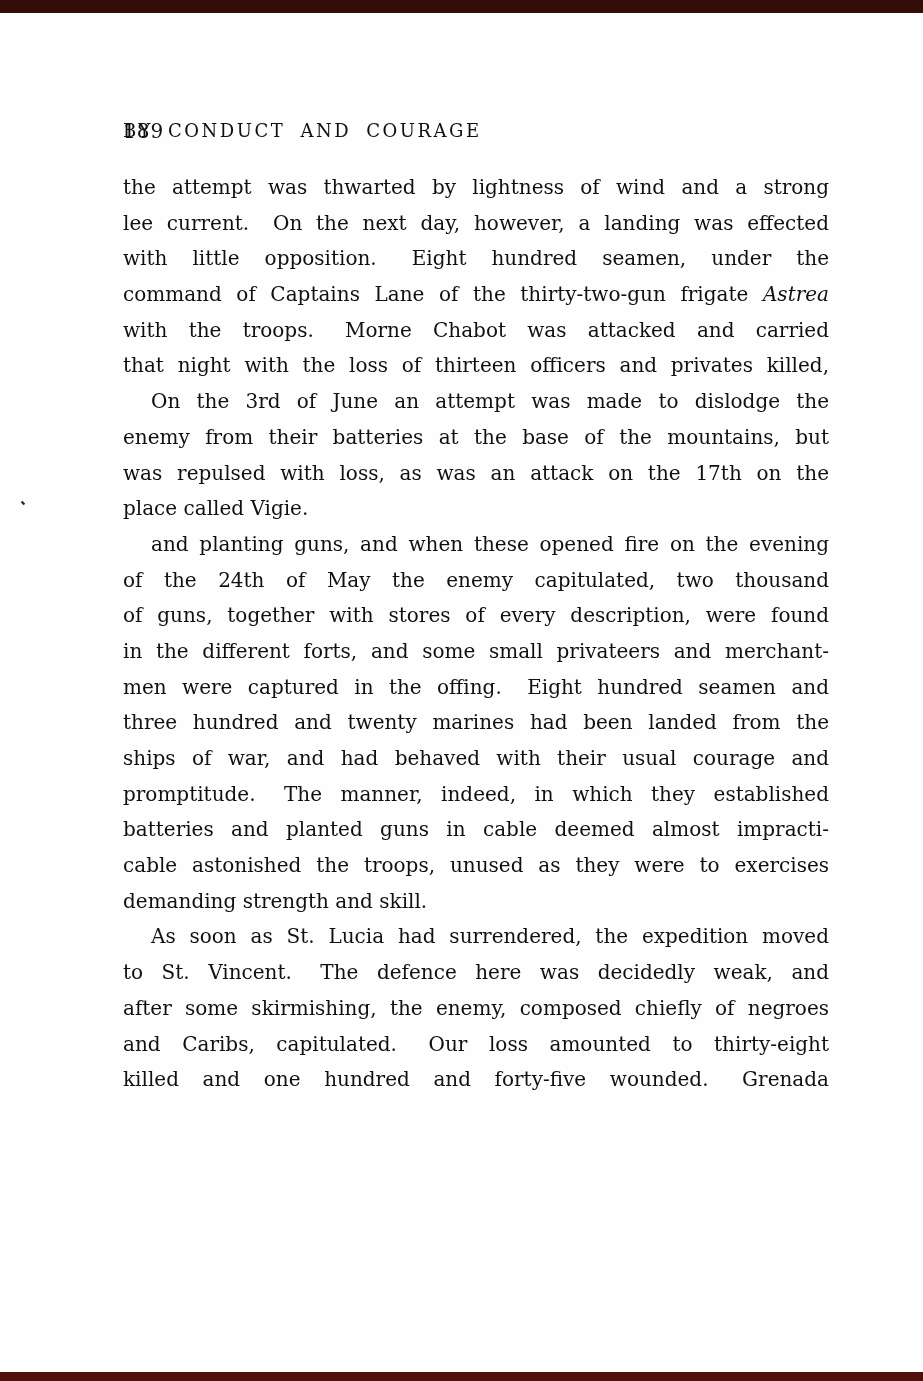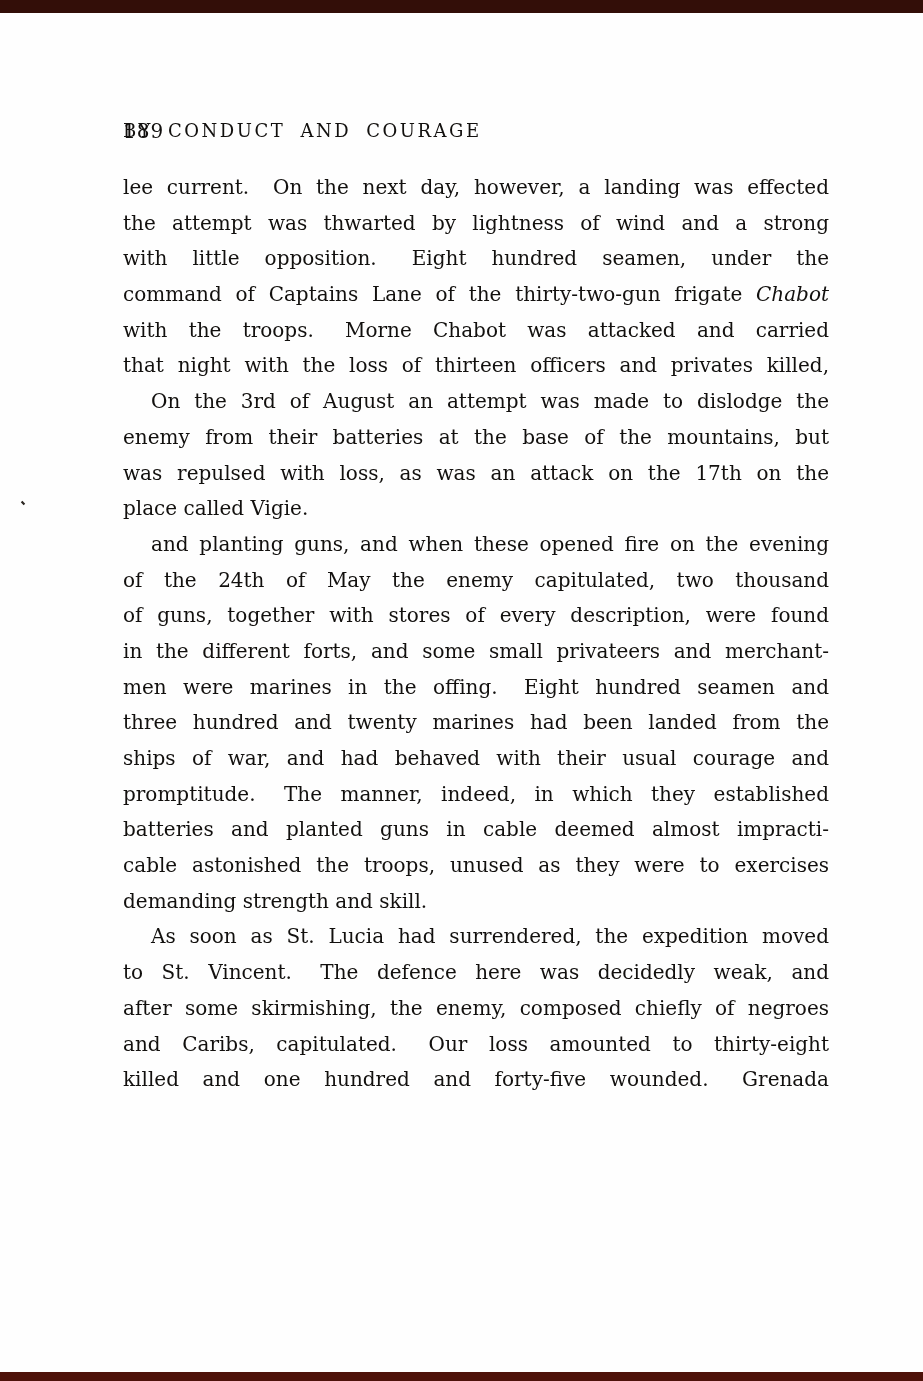--- a/index.html
+++ b/index.html
@@ -56,39 +56,39 @@
 <div class="page" style="background: rgb(254, 254, 254); color: rgb(18, 16, 14);">
   <div class="scan-edge top" style="background: rgb(51, 14, 8);"></div>
 
   <div class="header-row">
     <div class="page-number">189</div>
     <div class="running-head">BY CONDUCT AND COURAGE</div>
   </div>
 
   <div class="text-block">
       <div class="para">
+        <div class="line"><span>the attempt was thwarted by lightness of wind and a strong</span></div>
         <div class="line"><span>lee current.  On the next day, however, a landing was effected</span></div>
-        <div class="line"><span>the attempt was thwarted by lightness of wind and a strong</span></div>
         <div class="line"><span>with little opposition.  Eight hundred seamen, under the</span></div>
-        <div class="line"><span>command of Captains Lane of the thirty-two-gun frigate </span><span class="it">Chabot</span></div>
+        <div class="line"><span>command of Captains Lane of the thirty-two-gun frigate </span><span class="it">Astrea</span></div>
         <div class="line"><span>with the troops.  Morne Chabot was attacked and carried</span></div>
         <div class="line"><span>that night with the loss of thirteen officers and privates killed,</span></div>
       </div>
       <div class="para indent">
-        <div class="line"><span>On the 3rd of August an attempt was made to dislodge the</span></div>
+        <div class="line"><span>On the 3rd of June an attempt was made to dislodge the</span></div>
         <div class="line"><span>enemy from their batteries at the base of the mountains, but</span></div>
         <div class="line"><span>was repulsed with loss, as was an attack on the 17th on the</span></div>
         <div class="line last"><span>place called Vigie.</span></div>
       </div>
       <div class="para indent">
         <div class="line"><span>and planting guns, and when these opened fire on the evening</span></div>
         <div class="line"><span>of the 24th of May the enemy capitulated, two thousand</span></div>
         <div class="line"><span>of guns, together with stores of every description, were found</span></div>
         <div class="line"><span>in the different forts, and some small privateers and merchant-</span></div>
-        <div class="line"><span>men were marines in the offing.  Eight hundred seamen and</span></div>
+        <div class="line"><span>men were captured in the offing.  Eight hundred seamen and</span></div>
         <div class="line"><span>three hundred and twenty marines had been landed from the</span></div>
         <div class="line"><span>ships of war, and had behaved with their usual courage and</span></div>
         <div class="line"><span>promptitude.  The manner, indeed, in which they established</span></div>
         <div class="line"><span>batteries and planted guns in cable deemed almost impracti-</span></div>
         <div class="line"><span>cable astonished the troops, unused as they were to exercises</span></div>
         <div class="line last"><span>demanding strength and skill.</span></div>
       </div>
       <div class="para indent">
         <div class="line"><span>As soon as St. Lucia had surrendered, the expedition moved</span></div>
         <div class="line"><span>to St. Vincent.  The defence here was decidedly weak, and</span></div>

